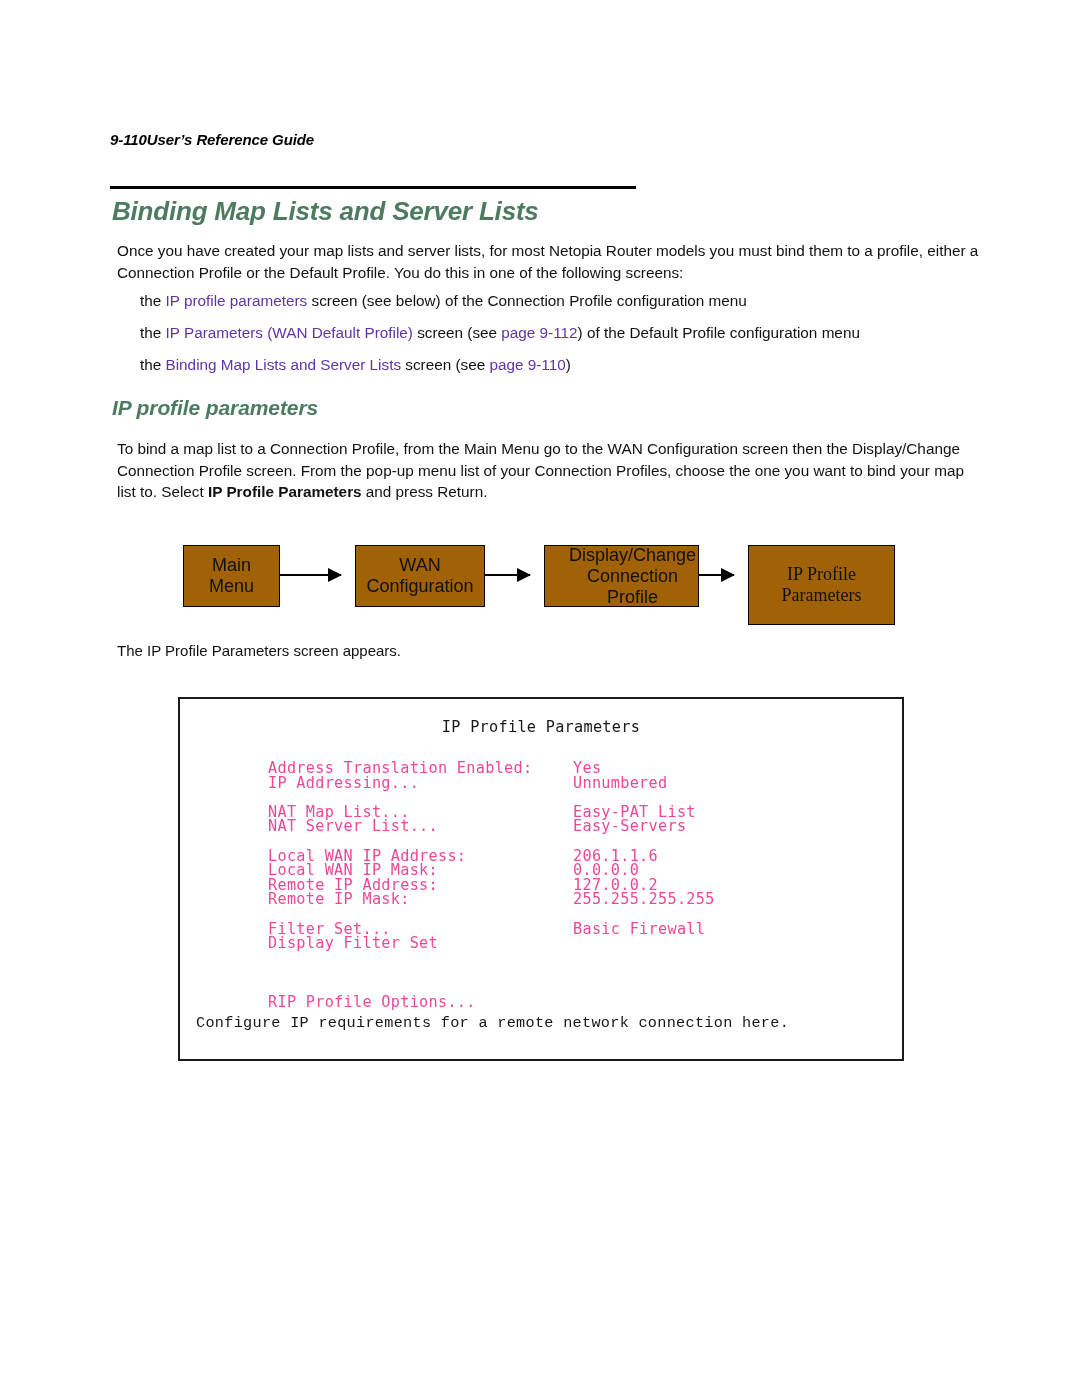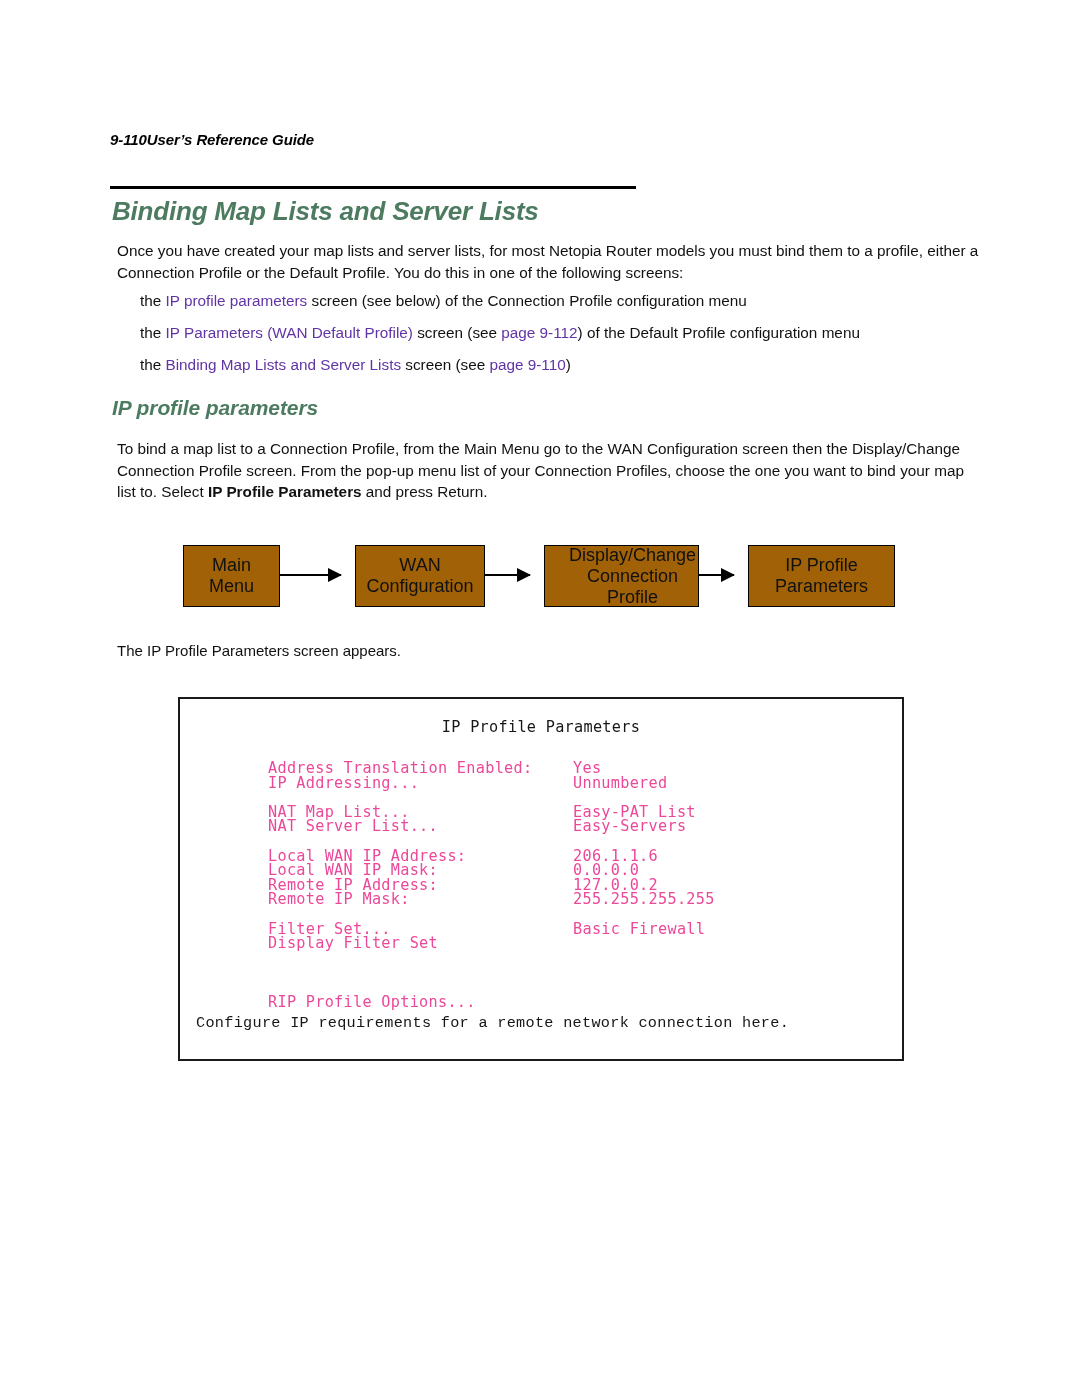--- a/index.html
+++ b/index.html
@@ -108,21 +108,21 @@
     justify-content: center;
     font-size: 18px;
     line-height: 21px;
     text-align: center;
     background: #a16207;
     color: #111111;
   }
   .fbox-1 { left: 183px;  top: 545px; width: 97px;  height: 62px; }
   .fbox-2 { left: 355px;  top: 545px; width: 130px; height: 62px; }
   .fbox-3 { left: 544px;  top: 545px; width: 155px; height: 62px; padding-left: 22px; }
-  .fbox-4 { left: 748px;  top: 545px; width: 147px; height: 62px; }
+  .fbox-4 { left: 748px;  top: 545px; width: 147px; height: 80px; font-family: Liberation Serif, serif; }
 
   .arrow {
     position: absolute;
     top: 574px;
     height: 2px;
     background: #000000;
   }
   .arrow::after {
     content: "";
     position: absolute;

